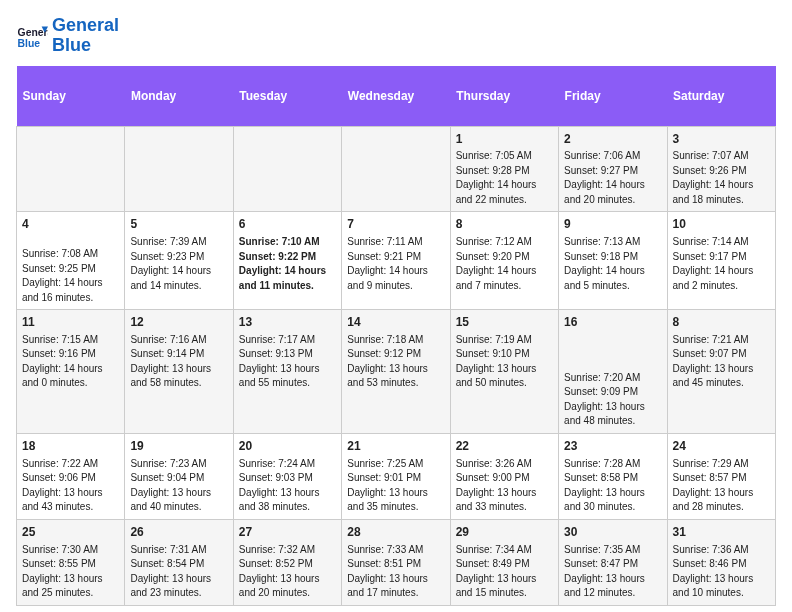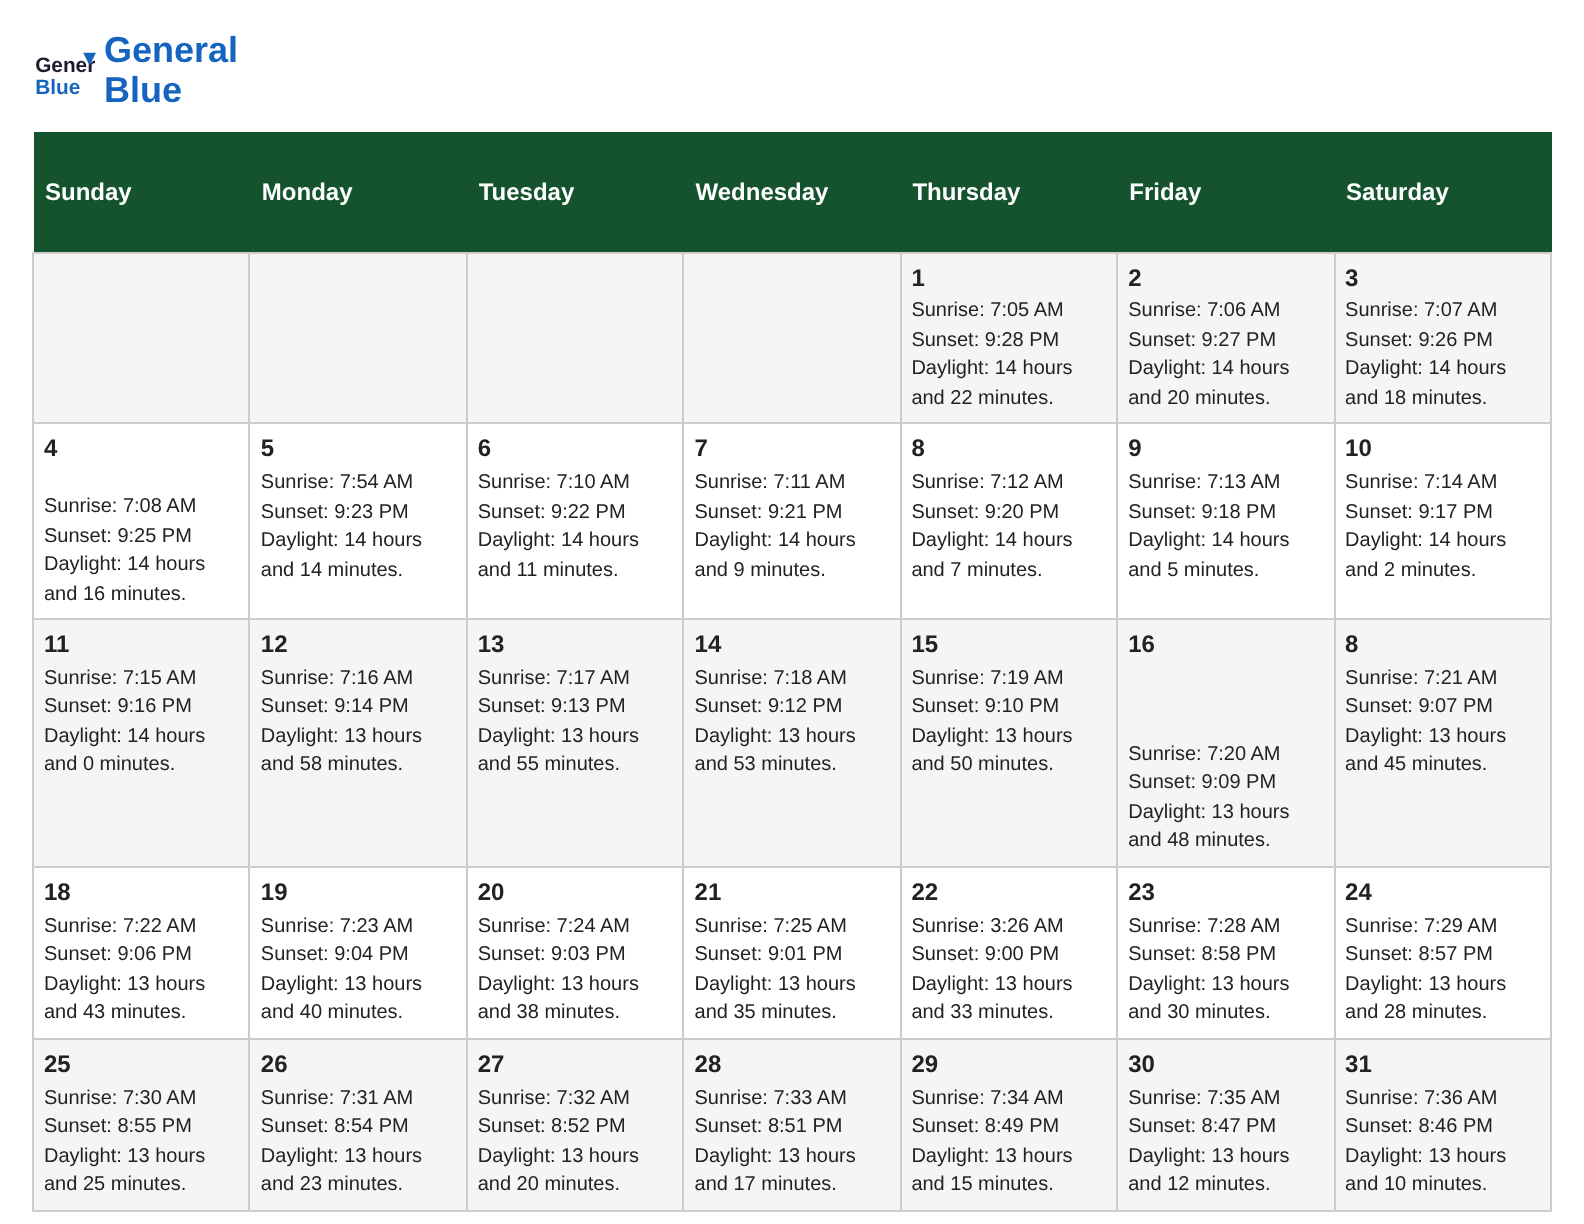--- a/index.html
+++ b/index.html
@@ -45,21 +45,21 @@
     .subtitle {
       font-size: 14px;
       color: #333;
     }
     table {
       width: 100%;
       border-collapse: collapse;
       font-size: 11px;
     }
     thead tr th {
-      background-color: #14532d;
+      background-color: #8b5cf6;
       color: #fff;
       text-align: left;
       padding: 23px 6px;
       font-size: 12px;
       font-weight: bold;
     }
     tbody tr td {
       border: 1px solid #ccc;
       vertical-align: top;
       padding: 4px 5px;
@@ -152,28 +152,28 @@
       <tr>
         <td>
           <span class="day-num">4</span>
           <div class="day-info" style="white-space: pre-line; margin-top: 14px;">Sunrise: 7:08 AM
 Sunset: 9:25 PM
 Daylight: 14 hours
 and 16 minutes.</div>
         </td>
         <td>
           <span class="day-num">5</span>
-          <div class="day-info" style="white-space: pre-line;">Sunrise: 7:54 AM
+          <div class="day-info" style="white-space: pre-line;">Sunrise: 7:39 AM
 Sunset: 9:23 PM
 Daylight: 14 hours
 and 14 minutes.</div>
         </td>
         <td>
           <span class="day-num">6</span>
-          <div class="day-info" style="white-space: pre-line;">Sunrise: 7:10 AM
+          <div class="day-info" style="white-space: pre-line; font-weight: bold;">Sunrise: 7:10 AM
 Sunset: 9:22 PM
 Daylight: 14 hours
 and 11 minutes.</div>
         </td>
         <td>
           <span class="day-num">7</span>
           <div class="day-info" style="white-space: pre-line;">Sunrise: 7:11 AM
 Sunset: 9:21 PM
 Daylight: 14 hours
 and 9 minutes.</div>

